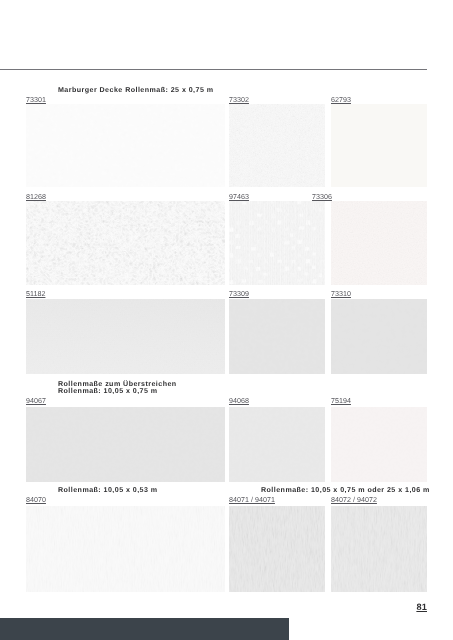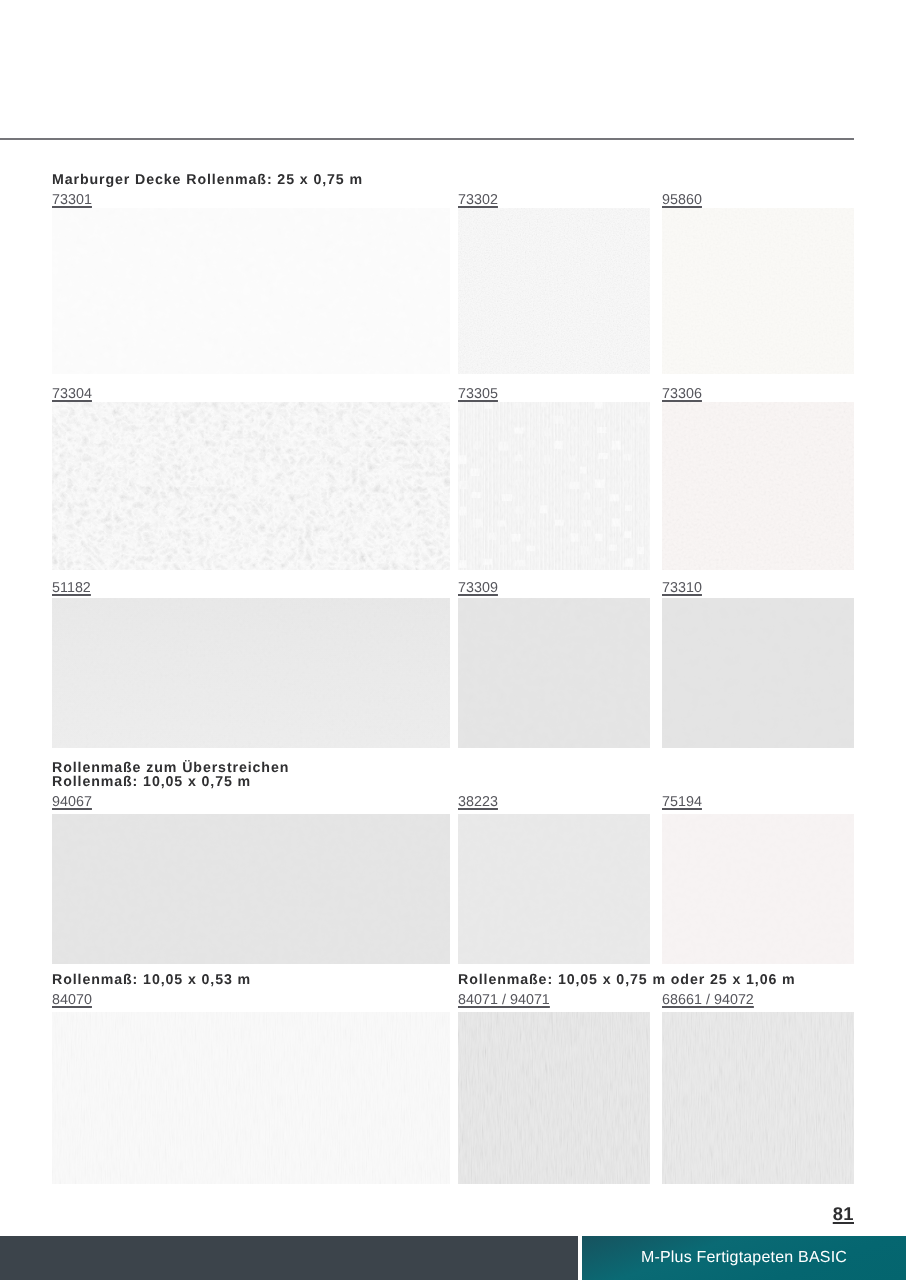--- a/index.html
+++ b/index.html
@@ -5,21 +5,21 @@
 <style>
   * { margin:0; padding:0; box-sizing:border-box; }
   html,body { width:453px; height:640px; background:#ffffff;
     font-family:"Liberation Sans", sans-serif;
     -webkit-font-smoothing:antialiased; text-rendering:geometricPrecision; }
   .page { position:relative; width:453px; height:640px; overflow:hidden; background:#fff; }
 
   .toprule { position:absolute; left:0; top:69px; width:427px; height:1px; background:#75757a; }
 
   .section-head { position:absolute; font-size:7.1px; font-weight:bold; color:#2f2f31;
-     letter-spacing:0.45px; white-space:nowrap; line-height:8.6px; opacity:0.999; }
+     letter-spacing:0.45px; white-space:nowrap; line-height:8.6px; opacity:0.999;margin-left:32px; }
   .code { position:absolute; font-size:7.15px; color:#56565c; letter-spacing:0.02px; white-space:nowrap;
      opacity:0.999;text-decoration:underline; }
   .tile { position:absolute; overflow:hidden; }
   .tile svg { display:block; width:100%; height:100%; }
 
   .footer-dark { position:absolute; left:0; top:618px; width:289px; height:22px; background:#3c444b; }
   .footer-teal { position:absolute; left:291px; top:618px; width:162px; height:22px;
      background:linear-gradient(160deg,#17525e 0%, #0a6a74 35%, #056670 70%, #04656e 100%); }
   .footer-teal .lbl { position:absolute; left:0; right:0; top:6px; text-align:center; color:#ffffff;
      font-size:8px; letter-spacing:0.1px; opacity:0.999; }
@@ -52,47 +52,47 @@
           <filter id="nz1">
             <feTurbulence type="fractalNoise" baseFrequency="1.5" numOctaves="4" seed="16"></feTurbulence>
             <feColorMatrix type="saturate" values="0"></feColorMatrix>
             <feComponentTransfer>
               <feFuncA type="linear" slope="0.16"></feFuncA>
             </feComponentTransfer>
           </filter>
           <rect width="100%" height="100%" filter="url(#nz1)"></rect>
         </svg>
       </div>
-      <div class="code" style="left:331px;top:96px">95860</div>
+      <div class="code" style="left:331px;top:96px">62793</div>
       <div class="tile" style="left:331px;top:104px;width:96px;height:83px;background:#fbfaf7">
         <svg xmlns="http://www.w3.org/2000/svg" preserveAspectRatio="none">
           <filter id="nz2">
             <feTurbulence type="fractalNoise" baseFrequency="1.0" numOctaves="4" seed="29"></feTurbulence>
             <feColorMatrix type="saturate" values="0"></feColorMatrix>
             <feComponentTransfer>
               <feFuncA type="linear" slope="0.07"></feFuncA>
             </feComponentTransfer>
           </filter>
           <rect width="100%" height="100%" filter="url(#nz2)"></rect>
         </svg>
       </div>
-      <div class="code" style="left:26px;top:193px">73304</div>
+      <div class="code" style="left:26px;top:193px">81268</div>
       <div class="tile" style="left:26px;top:201px;width:199px;height:84px;background:#fcfcfc">
         <svg xmlns="http://www.w3.org/2000/svg" preserveAspectRatio="none">
           <filter id="nz3">
             <feTurbulence type="turbulence" baseFrequency="0.26" numOctaves="4" seed="42"></feTurbulence>
             <feColorMatrix type="saturate" values="0"></feColorMatrix>
             <feComponentTransfer>
               <feFuncA type="linear" slope="0.24"></feFuncA>
             </feComponentTransfer>
           </filter>
           <rect width="100%" height="100%" filter="url(#nz3)"></rect>
         </svg>
       </div>
-      <div class="code" style="left:229px;top:193px">73305</div>
+      <div class="code" style="left:229px;top:193px">97463</div>
       <div class="tile" style="left:229px;top:201px;width:96px;height:84px;background:#f7f7f7">
         <svg xmlns="http://www.w3.org/2000/svg" viewBox="0 0 100 90" preserveAspectRatio="none">
           <filter id="bk4">
             <feTurbulence type="fractalNoise" baseFrequency="1.1 0.3" numOctaves="3" seed="9"></feTurbulence>
             <feColorMatrix type="saturate" values="0"></feColorMatrix>
             <feComponentTransfer>
               <feFuncA type="linear" slope="0.11"></feFuncA>
             </feComponentTransfer>
           </filter>
           <rect x="0.27" y="0" width="0.55" height="90" fill="#ffffff" opacity="0.53"></rect>
@@ -262,21 +262,21 @@
           <rect x="78.7" y="76.4" width="4.1" height="3.3" fill="#fdfdfd"></rect>
           <rect x="93.5" y="77.5" width="3.4" height="3.9" fill="#fdfdfd"></rect>
           <rect x="0.5" y="84.7" width="4.1" height="4.2" fill="#fdfdfd"></rect>
           <rect x="13.2" y="83.9" width="4.5" height="3.3" fill="#fdfdfd"></rect>
           <rect x="29.7" y="84.7" width="5.4" height="3.4" fill="#fbfbfb"></rect>
           <rect x="70.9" y="83.6" width="5.5" height="3.4" fill="#f9f9f9"></rect>
           <rect x="86.8" y="83.8" width="4.4" height="4.4" fill="#fdfdfd"></rect>
           <rect width="100%" height="100%" filter="url(#bk4)"></rect>
         </svg>
       </div>
-      <div class="code" style="left:331px;top:193px">73306</div>
+      <div class="code" style="left:312px;top:193px">73306</div>
       <div class="tile" style="left:331px;top:201px;width:96px;height:84px;background:#faf6f5">
         <svg xmlns="http://www.w3.org/2000/svg" preserveAspectRatio="none">
           <filter id="nz5">
             <feTurbulence type="fractalNoise" baseFrequency="0.8" numOctaves="4" seed="68"></feTurbulence>
             <feColorMatrix type="saturate" values="0"></feColorMatrix>
             <feComponentTransfer>
               <feFuncA type="linear" slope="0.1"></feFuncA>
             </feComponentTransfer>
           </filter>
           <rect width="100%" height="100%" filter="url(#nz5)"></rect>
@@ -329,21 +329,21 @@
           <filter id="nz9">
             <feTurbulence type="fractalNoise" baseFrequency="0.3" numOctaves="5" seed="120"></feTurbulence>
             <feColorMatrix type="saturate" values="0"></feColorMatrix>
             <feComponentTransfer>
               <feFuncA type="linear" slope="0.03"></feFuncA>
             </feComponentTransfer>
           </filter>
           <rect width="100%" height="100%" filter="url(#nz9)"></rect>
         </svg>
       </div>
-      <div class="code" style="left:229px;top:397px">38223</div>
+      <div class="code" style="left:229px;top:397px">94068</div>
       <div class="tile" style="left:229px;top:407px;width:96px;height:75px;background:#e9e9e9">
         <svg xmlns="http://www.w3.org/2000/svg" preserveAspectRatio="none">
           <filter id="nz10">
             <feTurbulence type="fractalNoise" baseFrequency="0.3" numOctaves="4" seed="133"></feTurbulence>
             <feColorMatrix type="saturate" values="0"></feColorMatrix>
             <feComponentTransfer>
               <feFuncA type="linear" slope="0.03"></feFuncA>
             </feComponentTransfer>
           </filter>
           <rect width="100%" height="100%" filter="url(#nz10)"></rect>
@@ -383,32 +383,29 @@
           <filter id="vs13">
             <feTurbulence type="fractalNoise" baseFrequency="1.6 0.12" numOctaves="3" seed="102"></feTurbulence>
             <feColorMatrix type="saturate" values="0"></feColorMatrix>
             <feComponentTransfer>
               <feFuncA type="linear" slope="0.22"></feFuncA>
             </feComponentTransfer>
           </filter>
           <rect width="100%" height="100%" filter="url(#vs13)"></rect>
         </svg>
       </div>
-      <div class="code" style="left:331px;top:496px">68661 / 94072</div>
+      <div class="code" style="left:331px;top:496px">84072 / 94072</div>
       <div class="tile" style="left:331px;top:506px;width:96px;height:86px;background:#ebebeb">
         <svg xmlns="http://www.w3.org/2000/svg" preserveAspectRatio="none">
           <filter id="vs14">
             <feTurbulence type="fractalNoise" baseFrequency="1.6 0.12" numOctaves="3" seed="109"></feTurbulence>
             <feColorMatrix type="saturate" values="0"></feColorMatrix>
             <feComponentTransfer>
               <feFuncA type="linear" slope="0.19"></feFuncA>
             </feComponentTransfer>
           </filter>
           <rect width="100%" height="100%" filter="url(#vs14)"></rect>
         </svg>
       </div>
     </div>
   <div class="footer-dark"></div>
-  <div class="footer-teal">
-    <span class="lbl">M-Plus Fertigtapeten BASIC</span>
-  </div>
   <div class="pageno">81</div>
 </div>
 
 </body></html>

